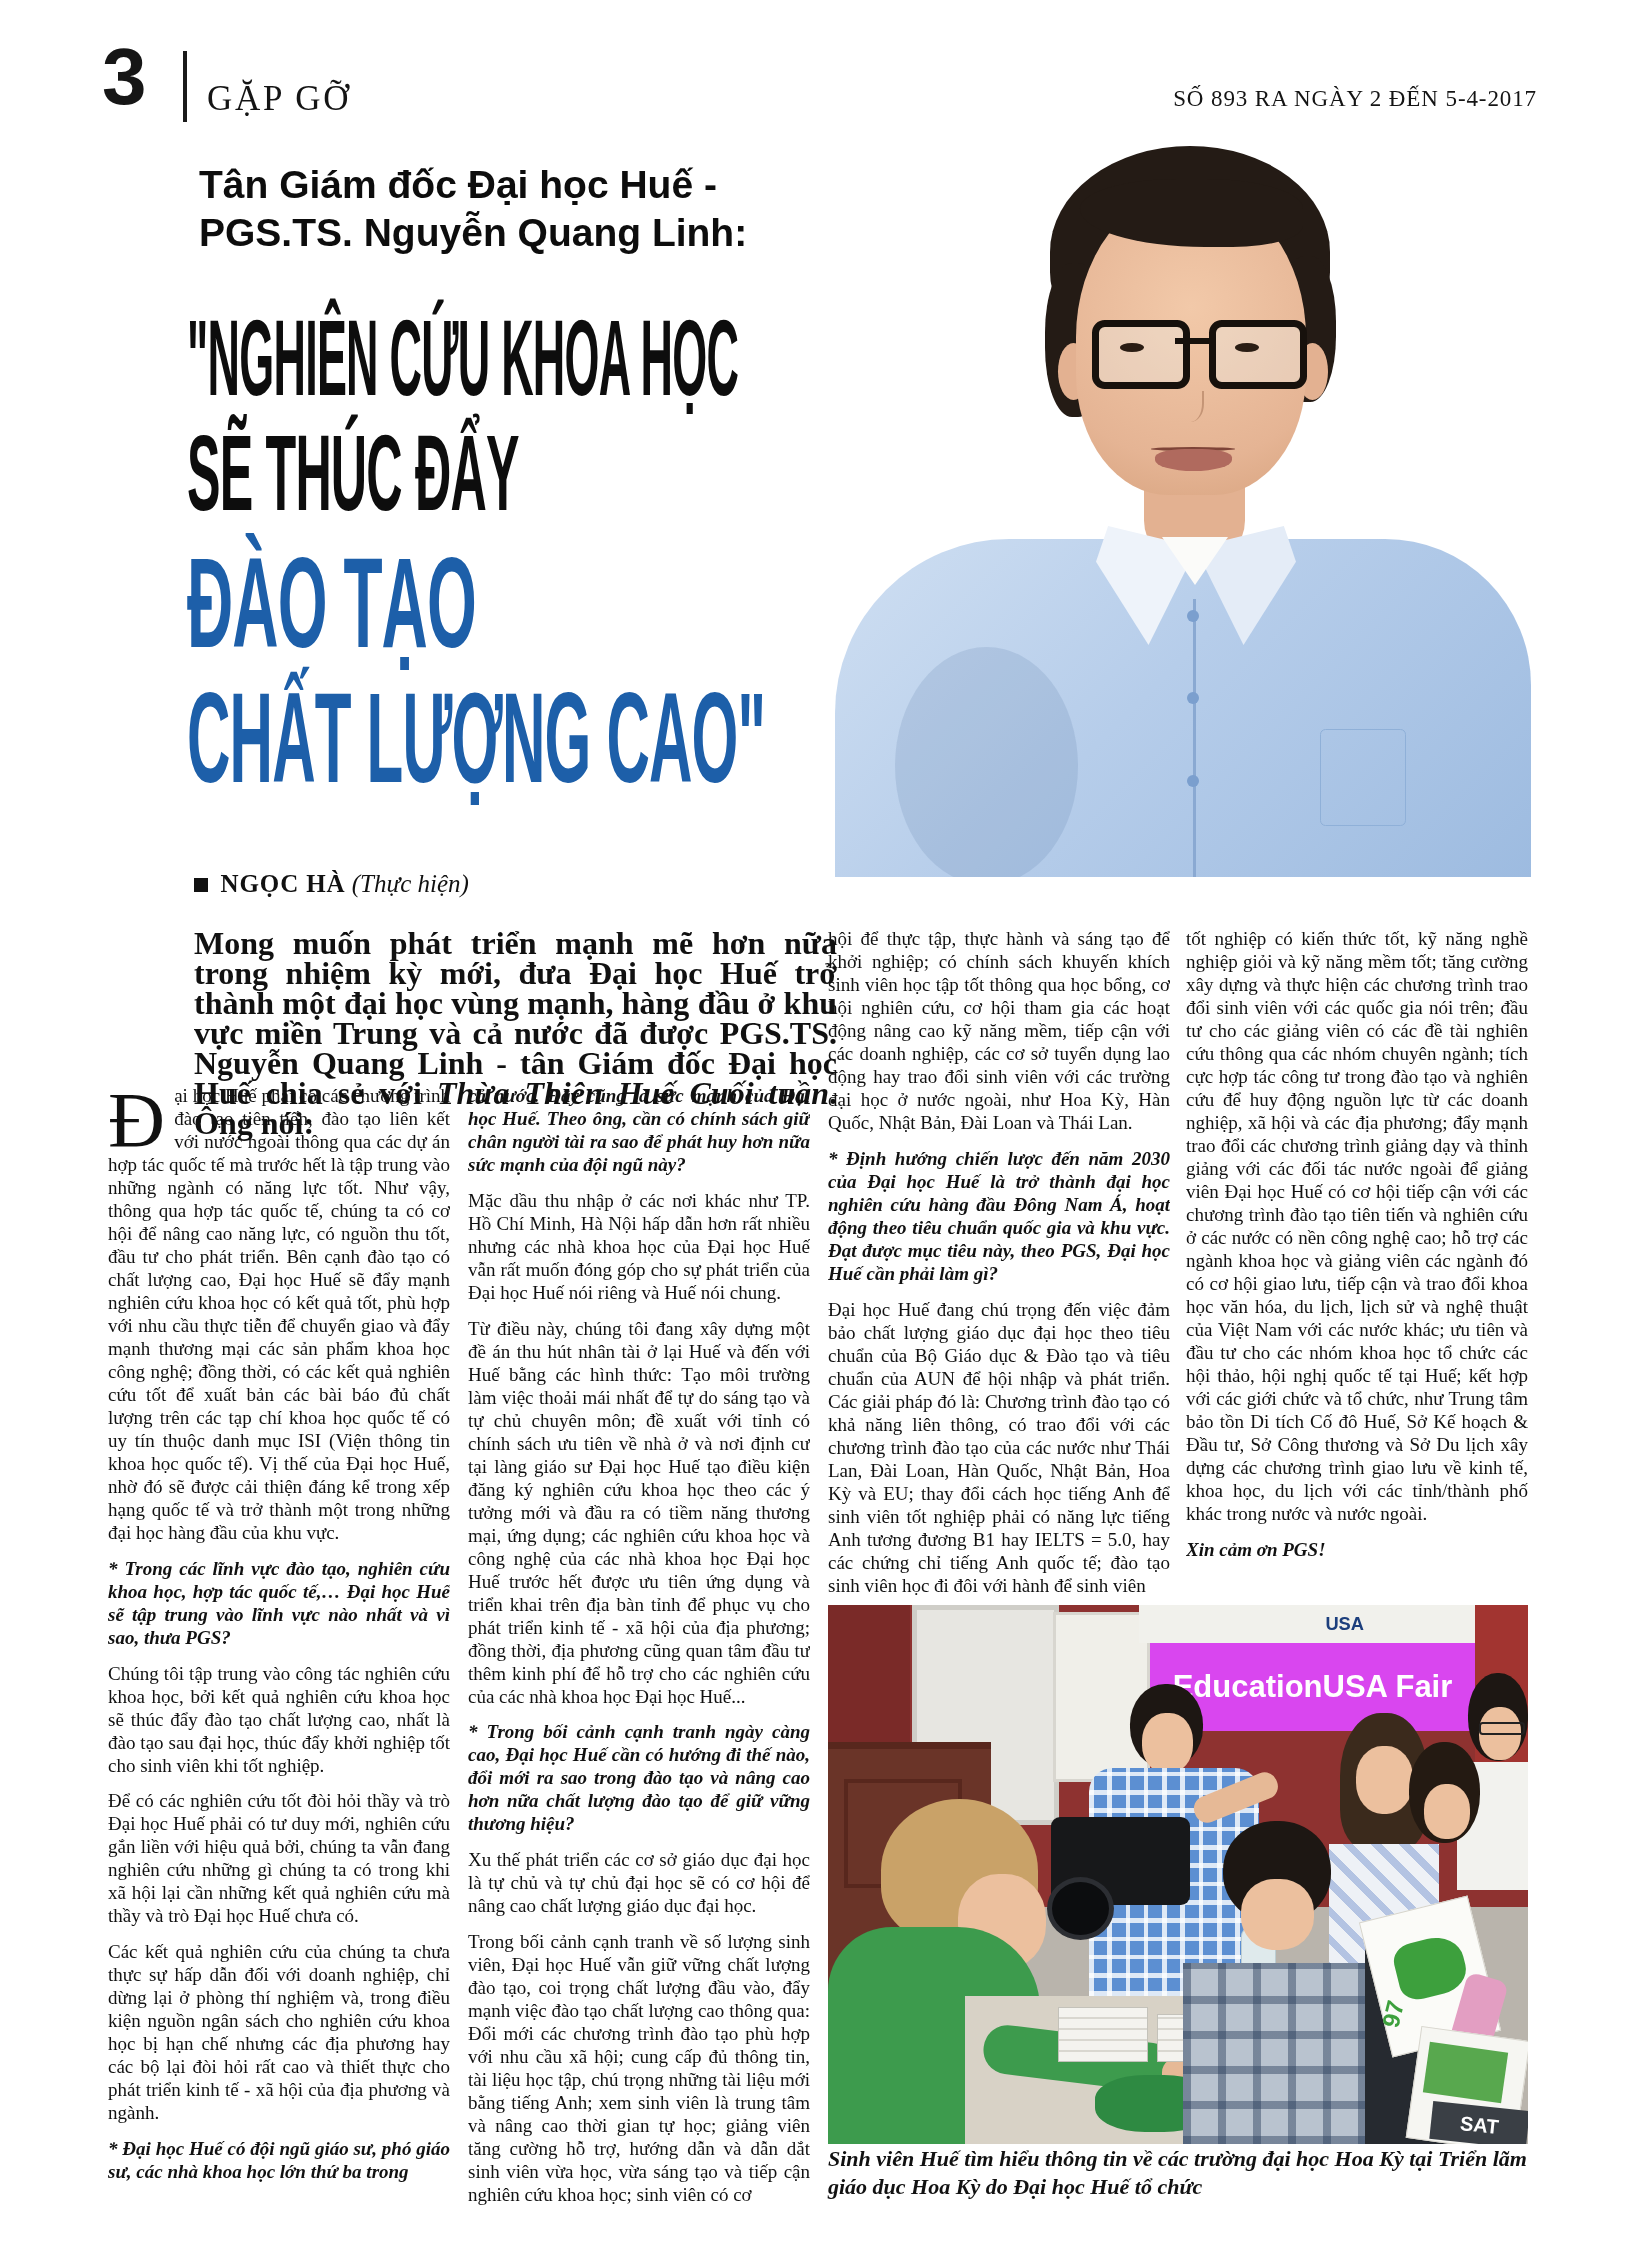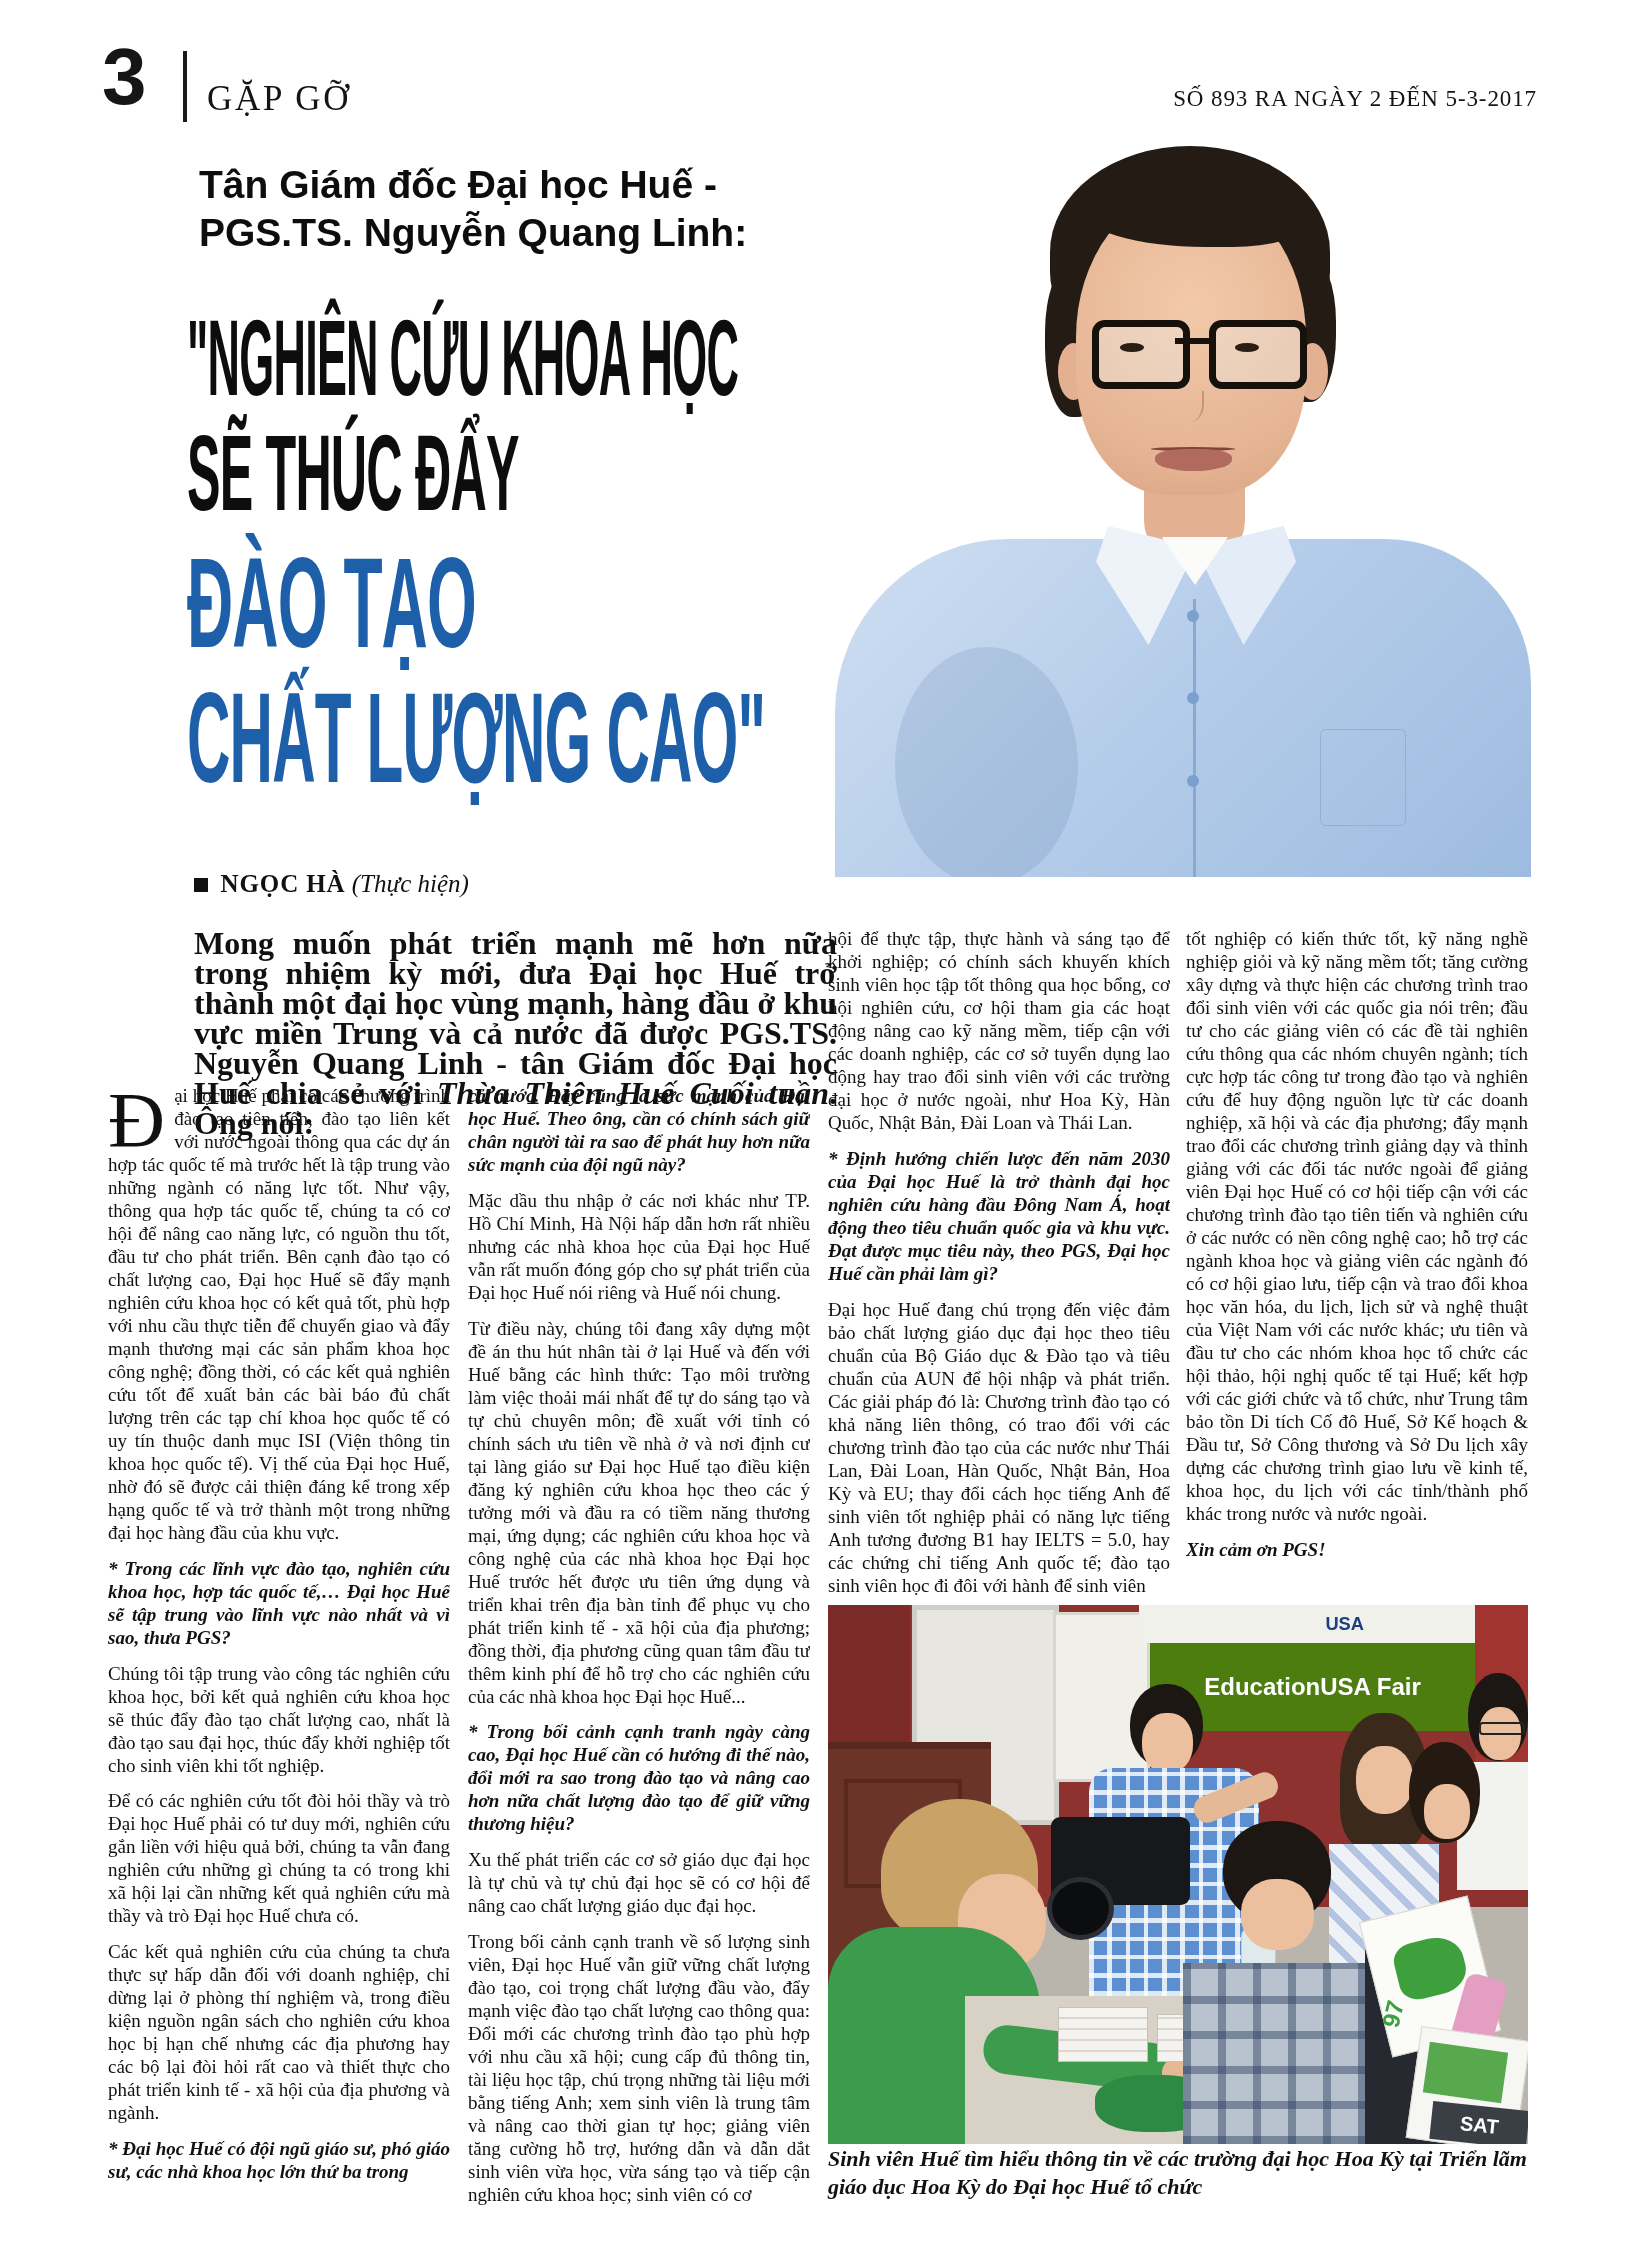--- a/index.html
+++ b/index.html
@@ -77,23 +77,23 @@
   
   .fair{position:absolute;left:828px;top:1605px;width:700px;height:539px;overflow:hidden;background:#b9b4ac;}
   .fair *{position:absolute;}
   .fr-wall{left:0;top:0;width:700px;height:302px;background:#8e3230;}
   .fr-wall-dark{left:0;top:0;width:82px;height:302px;background:#7a2a28;}
   .fr-door{left:84px;top:0;width:137px;height:210px;background:#e7e6e1;border:5.5px solid #cfcec8;}
   .fr-board{left:225px;top:7.3px;width:91px;height:164px;background:#f0efe9;border:3.7px solid #d8d6cf;}
   .fr-strip{left:311px;top:0;width:389px;height:38px;background:#f1f1ec;color:#1d3f7d;
             font-family:"Liberation Sans",sans-serif;font-weight:bold;font-size:18.3px;text-align:right;
             line-height:38px;padding-right:164px;box-sizing:border-box;}
-  .fr-banner{left:322px;top:38px;width:325px;height:88px;background:#4d7c0f;display:flex;
+  .fr-banner{left:322px;top:38px;width:325px;height:88px;background:#d946ef;display:flex;
              align-items:center;justify-content:center;color:#fff;font-family:"Liberation Sans",sans-serif;
-             font-weight:bold;font-size:24px;position:absolute;}
+             font-weight:bold;font-size:31px;position:absolute;}
   .fr-curtain{left:647px;top:0;width:53px;height:164px;background:#a23430;}
   .fr-cab{left:0;top:137px;width:163px;height:265px;background:#6a3428;border-top:7.3px solid #58271d;}
   .fr-cab-panel{left:16.4px;top:174px;width:110px;height:101px;border:4.6px solid #58271d;}
   .head{background:#1d1713;border-radius:48%;}
   .face{background:#ecc09e;border-radius:46%;}
   .fr-h1{left:302px;top:79px;width:73px;height:84px;}   .fr-f1{left:314px;top:108px;width:51px;height:60px;}
   .fr-check{left:261px;top:163px;width:170px;height:228px;border-radius:24px 24px 0 0;background:#5c8fd2;
             background-image:repeating-linear-gradient(0deg,rgba(255,255,255,.8) 0 4.6px,transparent 4.6px 18.3px),
                              repeating-linear-gradient(90deg,rgba(255,255,255,.8) 0 4.6px,transparent 4.6px 18.3px);}
   .fr-arm{left:364px;top:179px;width:88px;height:27.4px;background:#e6b996;border-radius:12.8px;transform:rotate(-22deg);}
@@ -139,21 +139,21 @@
   .fr-pink{left:630px;top:371px;width:42px;height:71px;background:#e39ec2;border-radius:11px;transform:rotate(16deg);}
 </style>
 </head>
 <body>
 
 <div class="page" style="--hl-blue:#1d5fa9;">
 
   <div class="pagenum">3</div>
   <div class="pagenum-bar"></div>
   <div class="section-title">GẶP GỠ</div>
-  <div class="issue-info">SỐ 893 RA NGÀY 2 ĐẾN 5-3-2017</div>
+  <div class="issue-info">SỐ 893 RA NGÀY 2 ĐẾN 5-4-2017</div>
 
   <div class="kicker">
     <div>Tân Giám đốc Đại học Huế -</div>
     <div>PGS.TS. Nguyễn Quang Linh:</div>
   </div>
 
   <div class="hl hl1">"NGHIÊN CỨU KHOA HỌC</div>
   <div class="hl hl2">SẼ THÚC ĐẨY</div>
   <div class="hl hl3 hl-blue">ĐÀO TẠO</div>
   <div class="hl hl4 hl-blue">CHẤT LƯỢNG CAO"</div>

